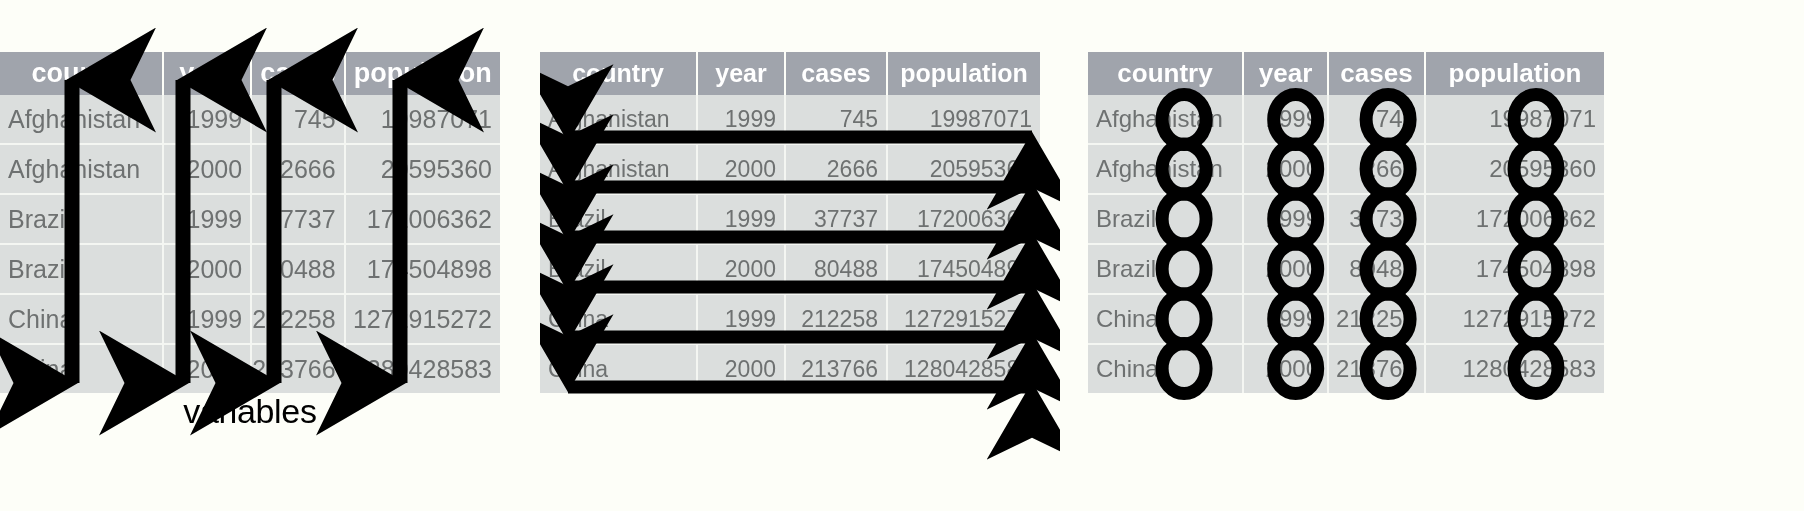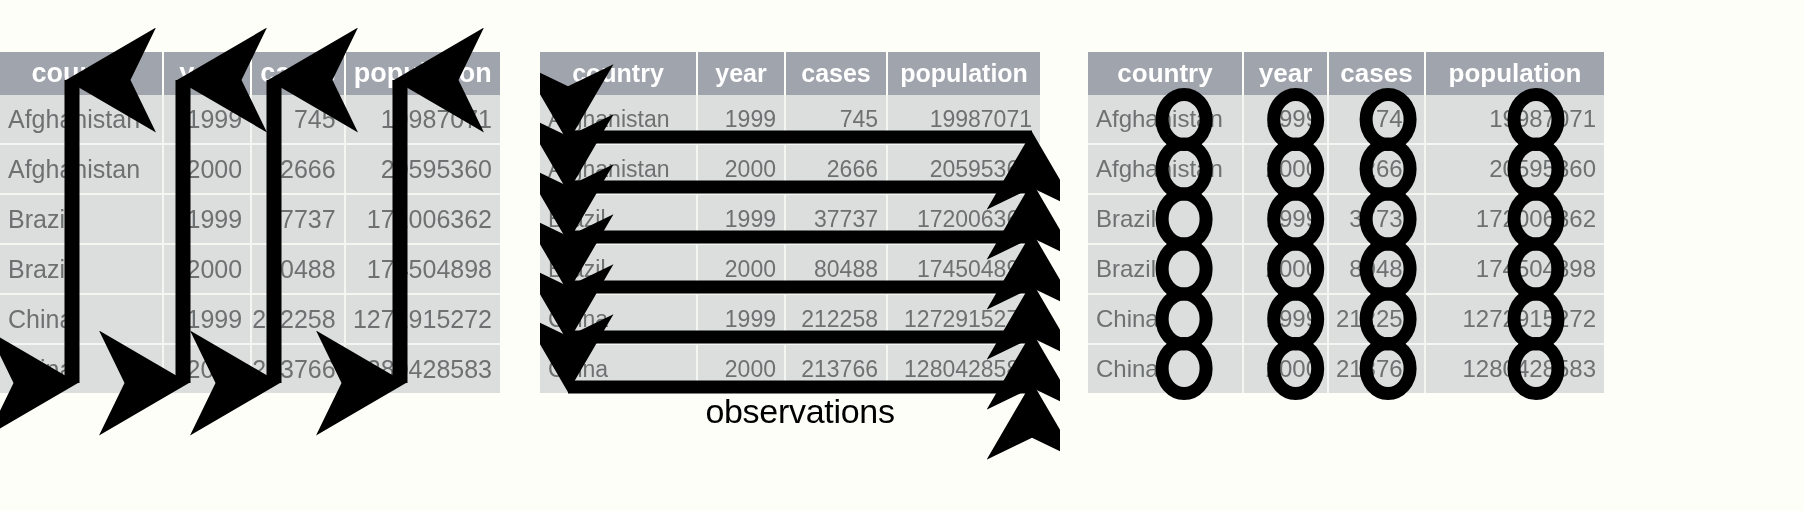--- a/index.html
+++ b/index.html
@@ -172,20 +172,21 @@
           <path d="M 3.5 6 L 0 0 L 3.5 1.7 L 7 0 Z" fill="#000"></path>
         </marker>
       </defs>
       <g stroke="#000" stroke-width="15" fill="none" marker-start="url(#vdn)" marker-end="url(#vup)">
         <line x1="72" y1="383" x2="72" y2="80"></line>
         <line x1="183" y1="383" x2="183" y2="80"></line>
         <line x1="274" y1="383" x2="274" y2="80"></line>
         <line x1="400" y1="383" x2="400" y2="80"></line>
       </g>
     </svg>
+    <div class="caption" style="top:392px;">variables</div>
   </div>
 
   <div class="panel panel-observations">
     <div class="tbl-wrap" style="top:52px;left:0;">
       <table class="data-table" id="table-observations">
         <colgroup>
           <col style="width:157px">
             <col style="width:88px">
             <col style="width:102px">
             <col style="width:153px">
@@ -249,21 +250,20 @@
       </defs>
       <g stroke="#000" stroke-width="13" fill="none" marker-start="url(#hrt)" marker-end="url(#hlt)">
         <line x1="28" y1="137" x2="492" y2="137"></line>
         <line x1="28" y1="187" x2="492" y2="187"></line>
         <line x1="28" y1="237" x2="492" y2="237"></line>
         <line x1="28" y1="287" x2="492" y2="287"></line>
         <line x1="28" y1="337" x2="492" y2="337"></line>
         <line x1="28" y1="387" x2="492" y2="387"></line>
       </g>
     </svg>
-    <div class="caption" style="top:392px;">observations</div>
   </div>
 
   <div class="panel panel-values">
     <div class="tbl-wrap" style="top:52px;left:8px;">
       <table class="data-table" id="table-values">
         <colgroup>
           <col style="width:155px">
             <col style="width:85px">
             <col style="width:97px">
             <col style="width:179px">

